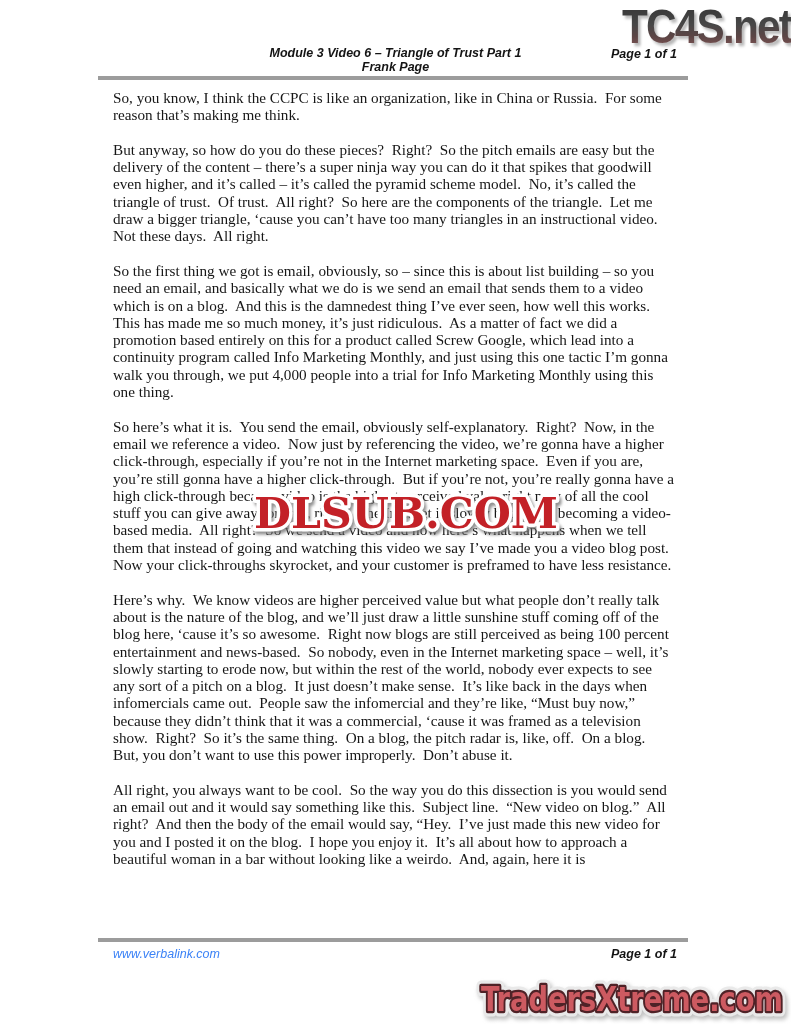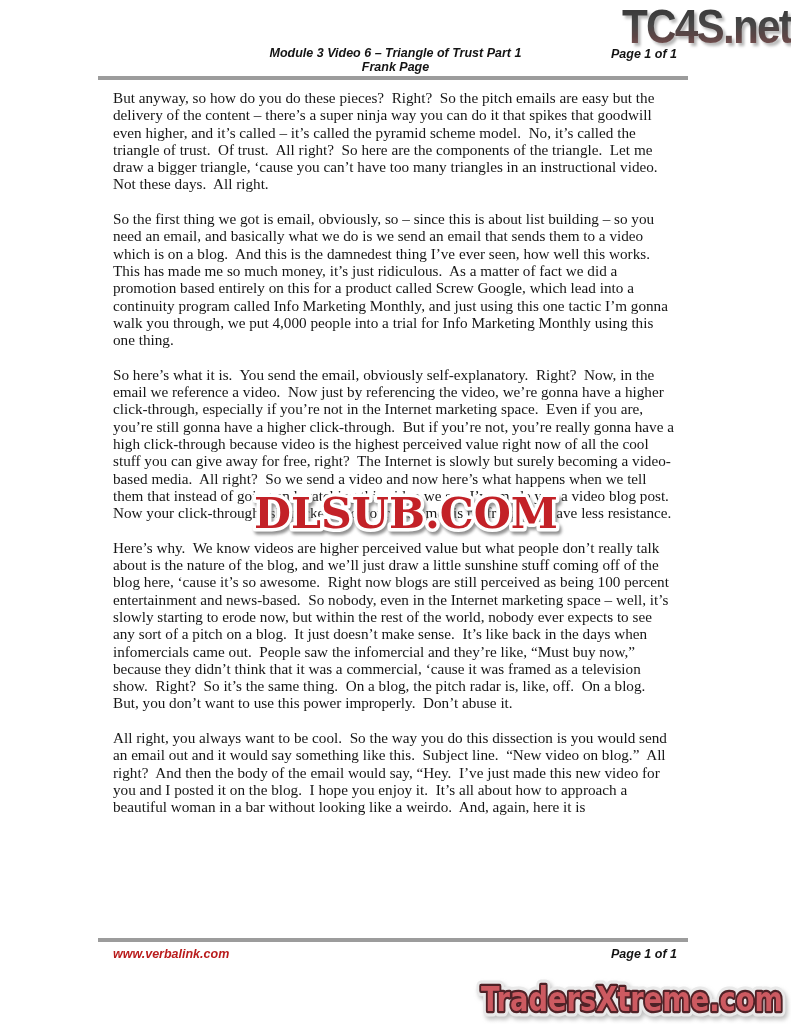--- a/index.html
+++ b/index.html
@@ -60,22 +60,22 @@
   .watermark-text {
     font-family:"DejaVu Serif", serif;
     font-weight:bold;
     filter:drop-shadow(2px 3px 1.5px rgba(110,110,110,0.75));
   }
 
   
   .ftr-site {
     position:absolute; top:947px; left:113px;
     font-family:"Liberation Sans", sans-serif;
-    font-style:italic; font-weight:bold;
-    font-size:12.5px; color:#b91c1c;
+    font-style:italic; font-weight:normal;
+    font-size:12.5px; color:#3b82f6;
   }
   .ftr-page {
     position:absolute; top:947px; right:114px;
     font-family:"Liberation Sans", sans-serif;
     font-style:italic; font-weight:bold;
     font-size:12.5px; color:#141414;
   }
   .traders-svg { position:absolute; right:0px; top:974px; }
   .traders-text { font-family:"DejaVu Sans", sans-serif; font-weight:bold; }
 </style>
@@ -89,20 +89,21 @@
   <div class="hdr-center">
     <div>Module 3 Video 6 – Triangle of Trust Part 1</div>
     <div>Frank Page</div>
   </div>
 
   <div class="hdr-page">Page 1 of 1</div>
 
   <div class="rule rule-header"></div>
 
   <div class="content">
+    <p>So, you know, I think the CCPC is like an organization, like in China or Russia.  For some reason that’s making me think.</p>
     <p>But anyway, so how do you do these pieces?  Right?  So the pitch emails are easy but the delivery of the content – there’s a super ninja way you can do it that spikes that goodwill even higher, and it’s called – it’s called the pyramid scheme model.  No, it’s called the triangle of trust.  Of trust.  All right?  So here are the components of the triangle.  Let me draw a bigger triangle, ‘cause you can’t have too many triangles in an instructional video.  Not these days.  All right.</p>
     <p>So the first thing we got is email, obviously, so – since this is about list building – so you need an email, and basically what we do is we send an email that sends them to a video which is on a blog.  And this is the damnedest thing I’ve ever seen, how well this works.  This has made me so much money, it’s just ridiculous.  As a matter of fact we did a promotion based entirely on this for a product called Screw Google, which lead into a continuity program called Info Marketing Monthly, and just using this one tactic I’m gonna walk you through, we put 4,000 people into a trial for Info Marketing Monthly using this one thing.</p>
     <p>So here’s what it is.  You send the email, obviously self-explanatory.  Right?  Now, in the email we reference a video.  Now just by referencing the video, we’re gonna have a higher click-through, especially if you’re not in the Internet marketing space.  Even if you are, you’re still gonna have a higher click-through.  But if you’re not, you’re really gonna have a high click-through because video is the highest perceived value right now of all the cool stuff you can give away for free, right?  The Internet is slowly but surely becoming a video-based media.  All right?  So we send a video and now here’s what happens when we tell them that instead of going and watching this video we say I’ve made you a video blog post.  Now your click-throughs skyrocket, and your customer is preframed to have less resistance.</p>
     <p>Here’s why.  We know videos are higher perceived value but what people don’t really talk about is the nature of the blog, and we’ll just draw a little sunshine stuff coming off of the blog here, ‘cause it’s so awesome.  Right now blogs are still perceived as being 100 percent entertainment and news-based.  So nobody, even in the Internet marketing space – well, it’s slowly starting to erode now, but within the rest of the world, nobody ever expects to see any sort of a pitch on a blog.  It just doesn’t make sense.  It’s like back in the days when infomercials came out.  People saw the infomercial and they’re like, “Must buy now,” because they didn’t think that it was a commercial, ‘cause it was framed as a television show.  Right?  So it’s the same thing.  On a blog, the pitch radar is, like, off.  On a blog.  But, you don’t want to use this power improperly.  Don’t abuse it.</p>
     <p>All right, you always want to be cool.  So the way you do this dissection is you would send an email out and it would say something like this.  Subject line.  “New video on blog.”  All right?  And then the body of the email would say, “Hey.  I’ve just made this new video for you and I posted it on the blog.  I hope you enjoy it.  It’s all about how to approach a beautiful woman in a bar without looking like a weirdo.  And, again, here it is</p>
   </div>
 
   <svg class="watermark-svg" width="320" height="60" viewBox="0 0 320 60">
     <text class="watermark-text" x="160" y="45" text-anchor="middle" textLength="304" lengthAdjust="spacingAndGlyphs" font-size="43" stroke="#ffffff" stroke-width="7" stroke-linejoin="round" paint-order="stroke" fill="#c32127">DLSUB.COM</text>
   </svg>

